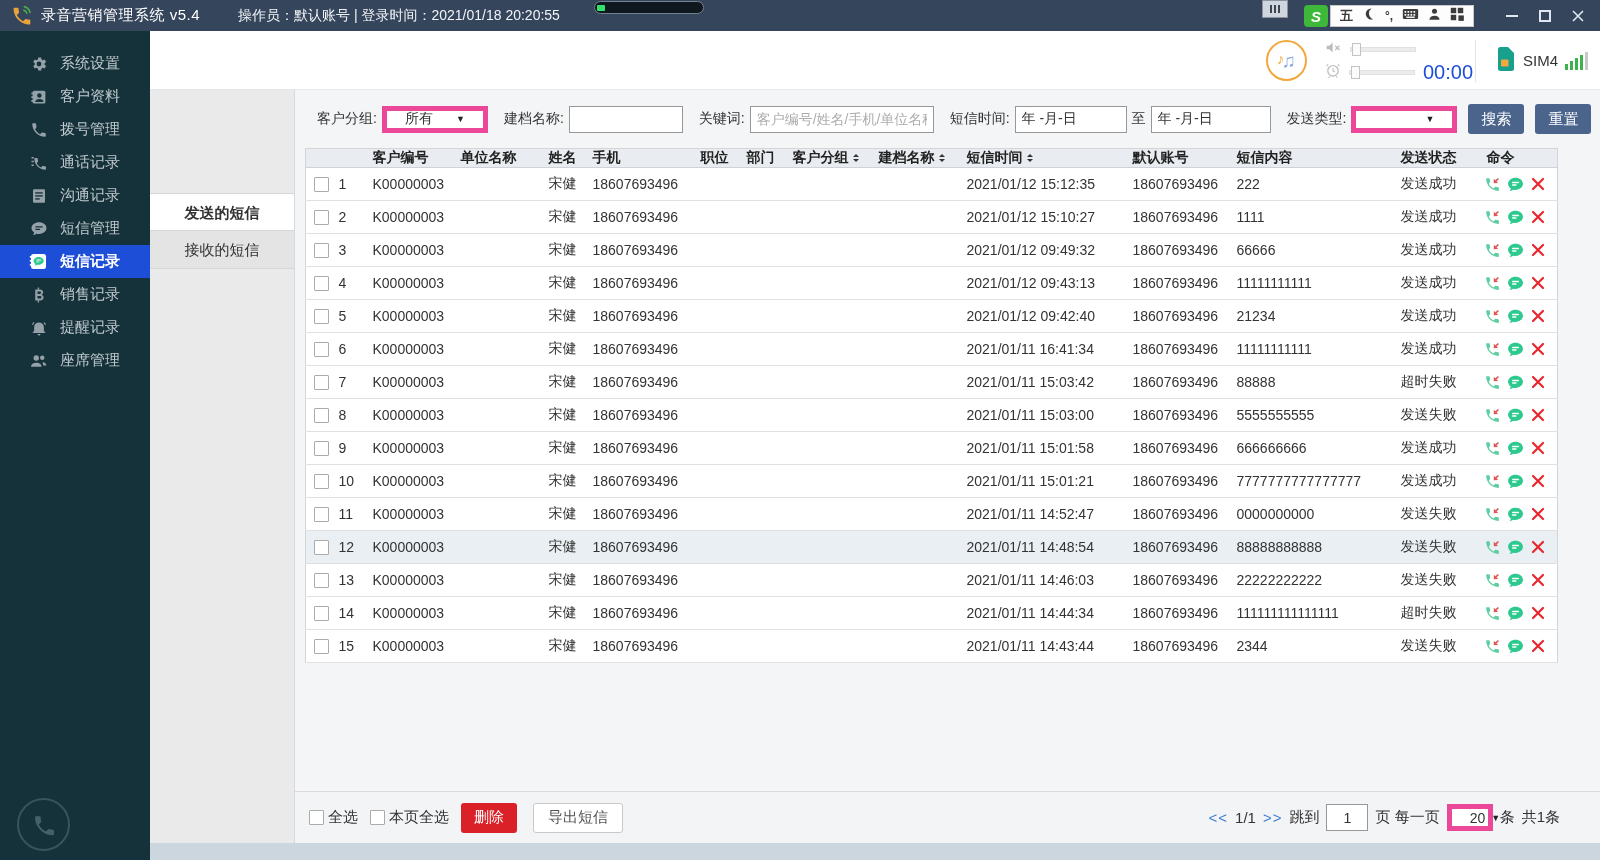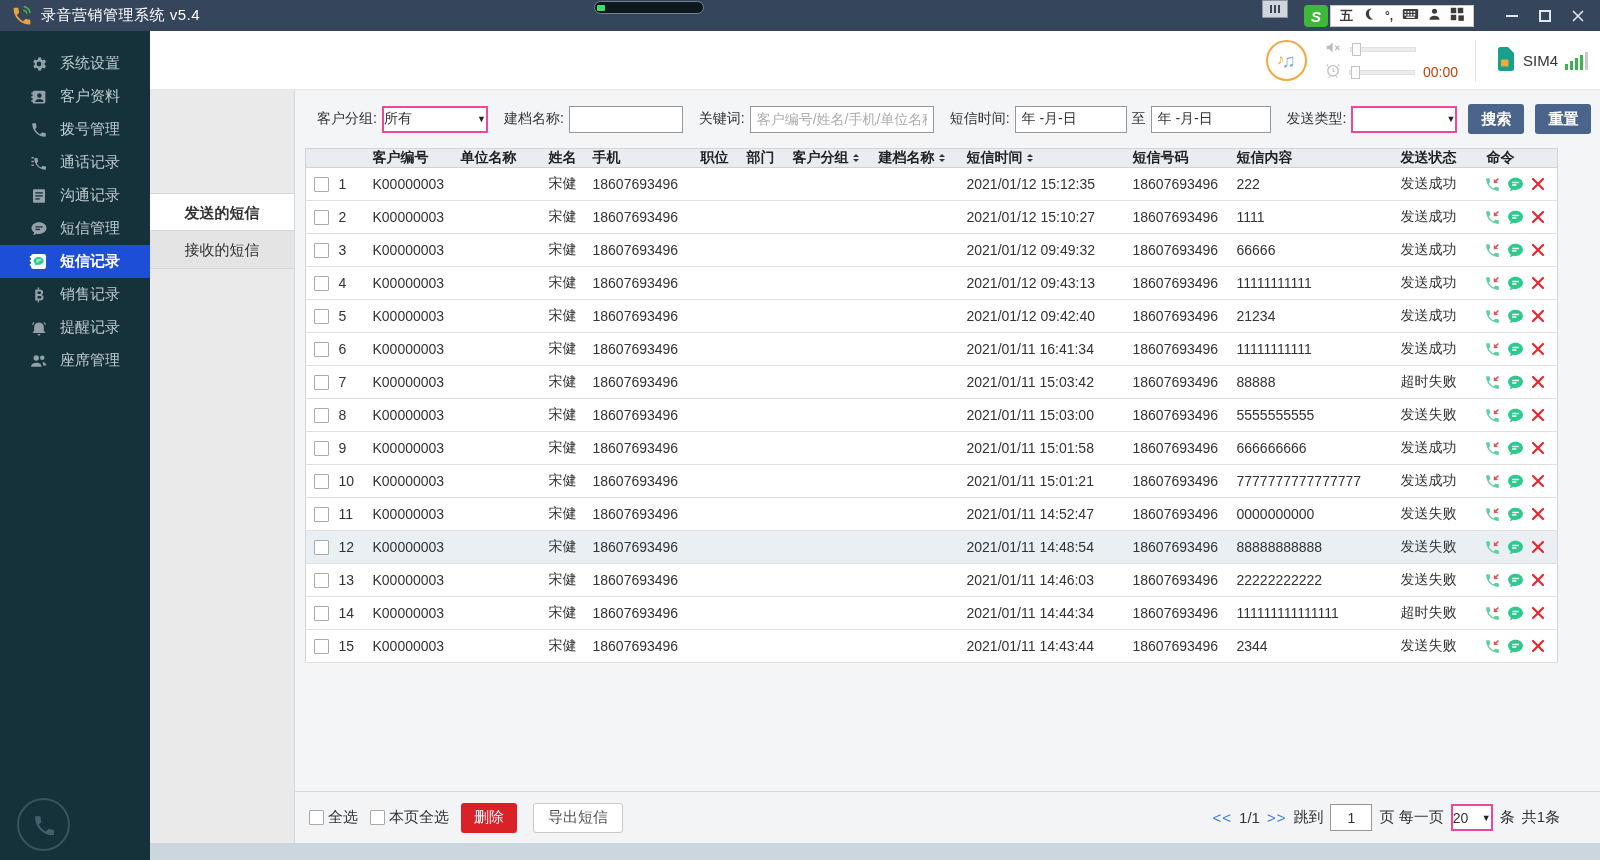--- a/index.html
+++ b/index.html
@@ -48,21 +48,21 @@
     border-bottom:1px solid #e6e9ec;z-index:10;}
   .tool-right{position:absolute;right:0;top:0;height:59px;display:flex;align-items:center;}
   .music-btn{width:41px;height:41px;border:2px solid #f2a83e;border-radius:50%;display:flex;
     align-items:center;justify-content:center;cursor:pointer;background:#fff;}
   .music-btn .n1{color:#f2a83e;font-size:15px;margin-right:-3px;margin-top:-4px;}
   .music-btn .n2{color:#86a6e8;font-size:19px;}
   .slider-col{display:flex;flex-direction:column;gap:6px;margin-left:18px;}
   .slider-row{display:flex;align-items:center;gap:8px;height:17px;}
   .track{width:66px;height:5px;background:#ececec;border:1px solid #e0e0e0;position:relative;cursor:pointer;}
   .handle{position:absolute;left:1px;top:-5px;width:9px;height:13px;background:#fbfbfb;border:1px solid #c3c3c3;}
-  .timer{font-size:14px;color:#c2410c;width:40px;}
+  .timer{font-size:20px;color:#1d4ed8;width:40px;}
   .vsep{width:1px;height:42px;background:#e3e3e3;margin:0 20px 0 12px;}
   .sim-cluster{display:flex;align-items:center;gap:7px;margin-right:12px;}
   .sim-label{font-size:15px;color:#333;}
   .bars{display:flex;align-items:flex-end;gap:2px;height:18px;}
   .bar{width:3px;background:#3cb34c;}
   .bar.gray{background:#c8c8c8;}
 
   
   .subnav{position:absolute;left:150px;top:90px;width:145px;height:753px;background:#eaeaea;
     border-right:1px solid #d8d8d8;}
@@ -72,25 +72,25 @@
   .tab:first-child{border-top:1px solid #d7d7d7;}
   .tab.active{background:#ffffff;font-weight:bold;}
 
   
   .main{position:absolute;left:295px;top:90px;width:1305px;height:753px;background:#f3f5f7;}
   .filters{display:flex;align-items:center;height:32px;margin-top:13px;padding-left:22px;font-size:14px;color:#333;}
   .f-label{margin:0 5px 0 16px;white-space:nowrap;}
   .f-label:first-child{margin-left:0;}
   .inp{height:27px;border:1px solid #979797;background:#fff;font-size:14px;padding:0 6px;color:#333;}
   .inp::placeholder{color:#adadad;}
-  .sel{height:27px;border:2px solid #ec4899;background:#fff;display:flex;align-items:center;
-    justify-content:space-between;padding:0 0;font-size:14px;color:#333;cursor:pointer;}
+  .sel{height:27px;border:5px solid #ec4899;background:#fff;display:flex;align-items:center;
+    justify-content:space-between;padding:0 18px;font-size:14px;color:#333;cursor:pointer;}
   .caret{font-size:9px;color:#222;margin-left:6px;}
   .btn-primary{height:30px;padding:0 13px;margin-left:11px;background:#4a648c;border:none;border-radius:3px;
-    color:#fff;font-size:15px;cursor:pointer;font-family:inherit;font-weight:bold;}
+    color:#fff;font-size:15px;cursor:pointer;font-family:inherit;}
 
   .table-card{position:absolute;left:10px;top:58px;width:1252px;}
   table{width:100%;border-collapse:collapse;table-layout:fixed;background:#fff;border:1px solid #d5d5d5;}
   thead tr{height:16px;background:#e9edf1;}
   th{font-size:14px;color:#222;font-weight:bold;text-align:left;padding:0 3px;
     border-bottom:1px solid #cfd3d8;white-space:nowrap;overflow:hidden;}
   td{height:33px;font-size:14px;color:#333;padding:0 3px;border-bottom:1px solid #e0e0e0;
     white-space:nowrap;overflow:hidden;background:#fff;}
   tr.hl td{background:#e9eff3;}
   .cb{width:15px;height:15px;border:1px solid #ababab;background:#fff;display:inline-block;
@@ -125,20 +125,21 @@
 
 <div class="titlebar">
   <span class="app-icon">
     <svg width="23" height="23" viewBox="0 0 24 24">
       <path fill="#e8a33d" d="M7.2 11.5c1.5 2.9 3.6 5 6.5 6.5l2.1-2.1c.3-.3.7-.4 1-.2 1.1.4 2.2.6 3.4.6.6 0 1 .4 1 1v3.2c0 .6-.4 1-1 1C11.4 21.5 3.7 13.8 3.7 5c0-.6.4-1 1-1h3.2c.6 0 1 .4 1 1 0 1.2.2 2.3.6 3.4.1.3 0 .7-.2 1l-2.1 2.1z"></path>
       <path fill="none" stroke="#4db34d" stroke-width="1.7" stroke-linecap="round" d="M14.5 6.5a4.5 4.5 0 013 3"></path>
       <path fill="none" stroke="#4db34d" stroke-width="1.7" stroke-linecap="round" d="M15 2.8a8 8 0 015.9 5.9"></path>
     </svg>
   </span>
   <span class="app-title">录音营销管理系统 v5.4</span>
+  <span class="session">操作员：默认账号 | 登录时间：2021/01/18 20:20:55</span>
 
   <span class="ime-pill">
       <span class="dot"></span>
     </span>
   <span class="win-frag">
       <i></i>
       <i></i>
       <i></i>
     </span>
 
@@ -418,21 +419,21 @@
             <th><span></span></th>
             <th><span>客户编号</span></th>
             <th><span>单位名称</span></th>
             <th><span>姓名</span></th>
             <th><span>手机</span></th>
             <th><span>职位</span></th>
             <th><span>部门</span></th>
             <th><span>客户分组</span><span class="sort"></span></th>
             <th><span>建档名称</span><span class="sort"></span></th>
             <th><span>短信时间</span><span class="sort"></span></th>
-            <th><span>短信号码</span></th>
+            <th><span>默认账号</span></th>
             <th><span>短信内容</span></th>
             <th><span>发送状态</span></th>
             <th><span>命令</span></th>
           </tr>
         </thead>
       <tbody>
           <tr>
             <td class="c-check"><span class="cb"></span></td>
             <td>1</td>
             <td>K00000003</td>

